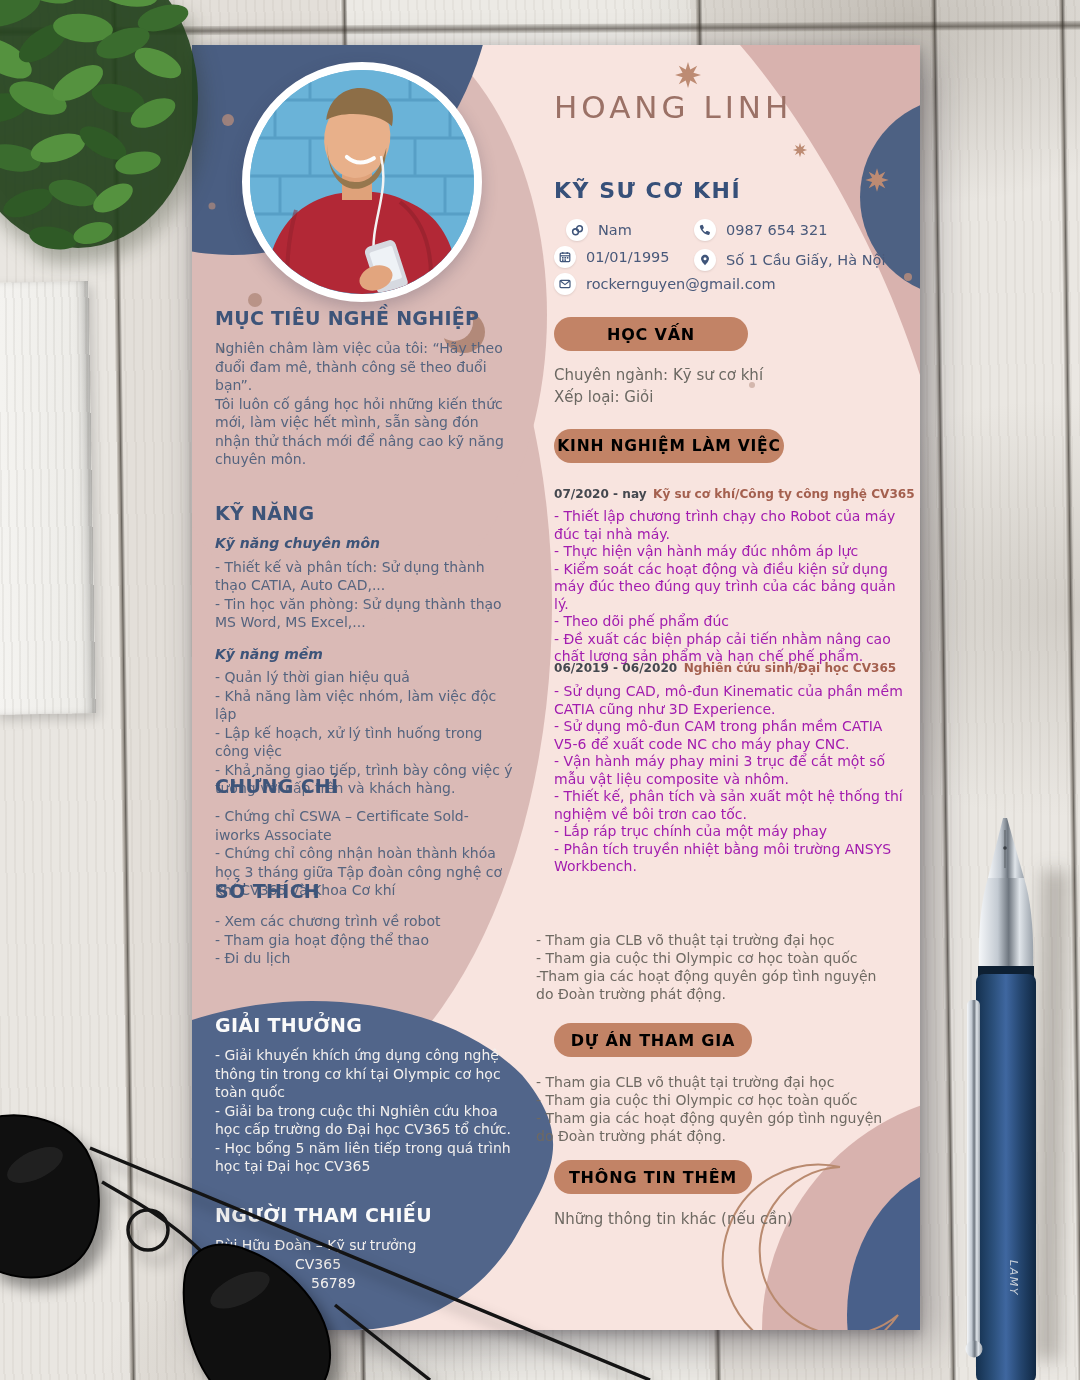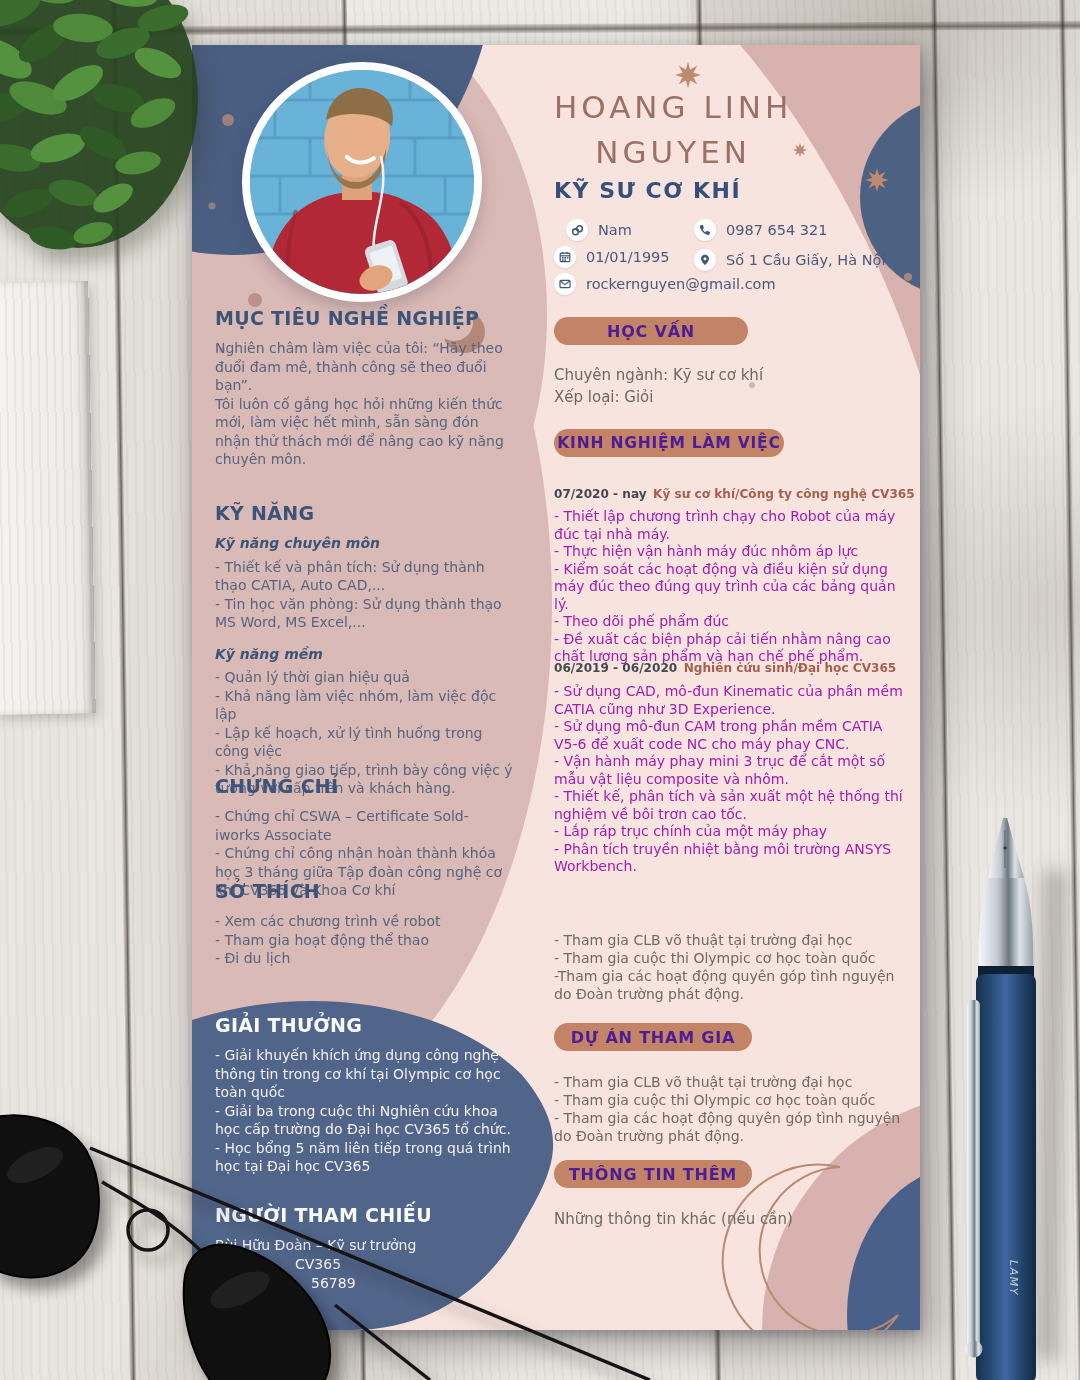--- a/index.html
+++ b/index.html
@@ -39,27 +39,27 @@
   .li{margin:0;}
   .refline2{margin-left:80px;}
   .refline3{margin-left:96px;}
   
   .name{position:absolute;left:362px;top:40px;font-size:31px;line-height:45px;font-weight:normal;
     letter-spacing:4px;color:#9b7166;text-align:center;}
   .jobtitle{position:absolute;left:362px;top:133px;font-size:22px;font-weight:bold;color:#375079;letter-spacing:1.5px;}
   .contact{position:absolute;left:362px;top:174px;width:356px;font-size:14.5px;color:#49597a;}
   .crow{position:absolute;display:flex;align-items:center;}
   .cicon{width:22px;height:22px;border-radius:50%;background:#ffffff;display:flex;align-items:center;justify-content:center;margin-right:10px;flex:0 0 22px;box-shadow:0 1px 2px rgba(90,70,70,.15);}
-  .pill{position:absolute;left:362px;height:28px;border-radius:17px;background:#c28366;color:#4c1d95;
+  .pill{position:absolute;left:362px;height:34px;border-radius:17px;background:#c28366;color:#000000;
     font-weight:bold;font-size:16px;letter-spacing:.8px;display:flex;align-items:center;justify-content:center;}
   .redu{position:absolute;left:362px;width:352px;font-size:15px;line-height:22px;color:#6b6862;}
   .rhead{position:absolute;left:362px;width:400px;font-size:13px;font-weight:bold;color:#44484f;white-space:nowrap;transform:scaleX(.93);transform-origin:left center;}
   .rhead .role{color:#a4604f;margin-left:7px;}
   .rbul{position:absolute;left:362px;width:354px;font-size:14px;line-height:17.5px;color:#a21caf;}
-  .rlist{position:absolute;left:362px;width:354px;font-size:14px;line-height:18px;color:#6e6962;}
+  .rlist{position:absolute;left:344px;width:354px;font-size:14px;line-height:18px;color:#6e6962;}
   .note{position:absolute;left:362px;width:354px;font-size:15px;color:#6e6962;}
   
   .photo{position:absolute;left:50px;top:17px;width:224px;height:224px;border-radius:50%;
     border:8px solid #ffffff;overflow:hidden;background:#6ab3d8;box-shadow:0 6px 16px rgba(50,50,80,.25);}
   
   .plant{position:absolute;left:-32px;top:-52px;z-index:30;filter:drop-shadow(6px 14px 10px rgba(40,50,30,.35));}
   .glasses{position:absolute;left:-10px;top:1080px;z-index:40;filter:drop-shadow(9px 11px 7px rgba(0,0,0,.38));}
   .pen{position:absolute;left:950px;top:808px;z-index:30;}
   .pen-shadow{position:absolute;left:1038px;top:870px;width:26px;height:490px;background:rgba(70,62,52,.30);filter:blur(9px);z-index:25;transform:rotate(1deg);}
 </style>
@@ -210,21 +210,20 @@
 
   <div class="lsec onblue" style="top:1160px;line-height:19px">
     <h3>NGƯỜI THAM CHIẾU</h3>
     <div class="li">Bùi Hữu Đoàn – Kỹ sư trưởng</div>
     <div class="li refline2">CV365</div>
     <div class="li refline3">56789</div>
   </div>
 
   <div class="name">
     <div>HOANG LINH</div>
-    <div>NGUYEN</div>
   </div>
   <div class="jobtitle">KỸ SƯ CƠ KHÍ</div>
 
   <div class="contact">
     <div class="crow" style="left:12px;top:0">
       <span class="cicon">
         <svg width="13" height="13" viewBox="0 0 12 12">
             <g fill="none" stroke="#3f557a" stroke-width="1.4">
               <circle cx="4.2" cy="7.2" r="2.7"></circle>
               <circle cx="7.8" cy="4.4" r="2.7"></circle>

